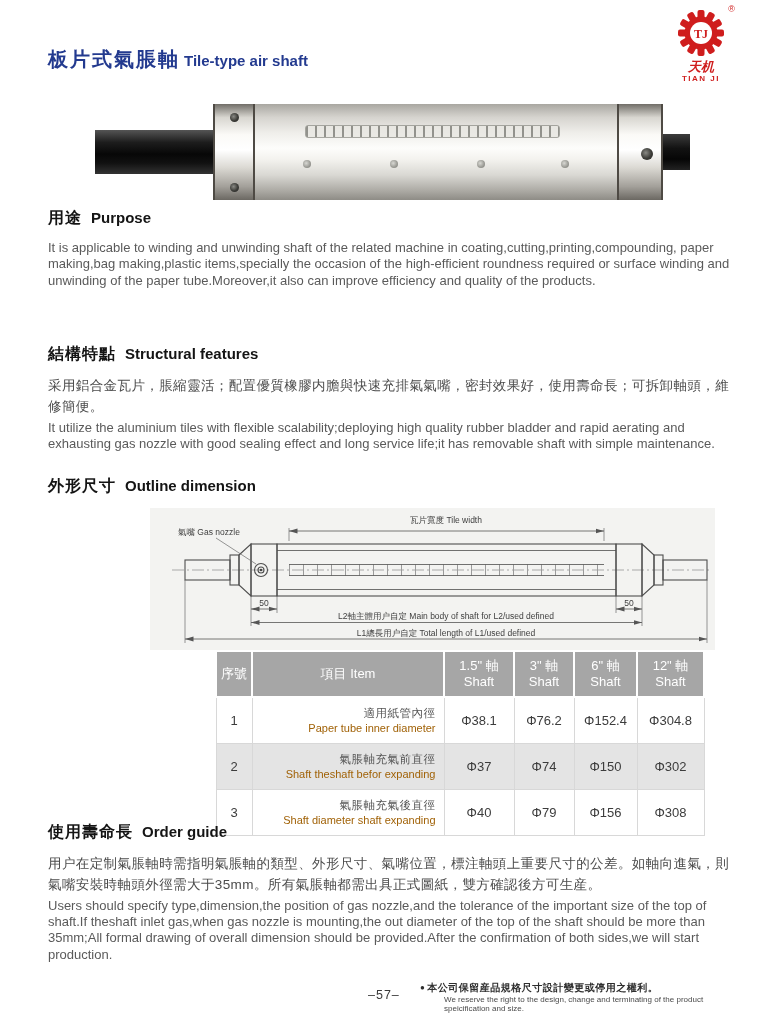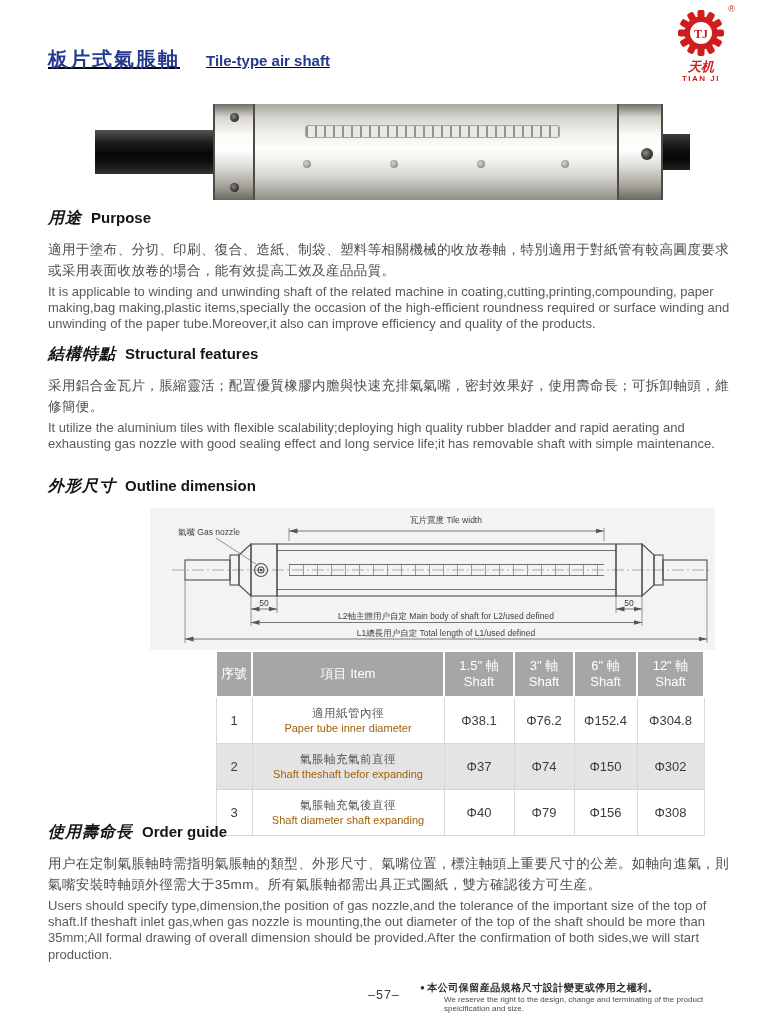--- a/index.html
+++ b/index.html
@@ -1,21 +1,21 @@
 <!DOCTYPE html>
 <html><head>
 <meta charset="utf-8">
 <style>
   * { margin:0; padding:0; box-sizing:border-box; }
   html,body { background:#ffffff; }
   body { font-family:"Liberation Sans", sans-serif; }
   .page { position:relative; width:765px; height:1024px; background:#ffffff; overflow:hidden; }
 
   
-  .page-title { position:absolute; left:48px; top:46px; display:flex; align-items:baseline; gap:26px;text-decoration:underline; }
+  .page-title { position:absolute; left:48px; top:46px; display:flex; align-items:baseline; gap:4px; }
   .title-zh { font-size:20px; font-weight:bold; color:#233a8f; letter-spacing:2px; }
   .title-en { font-size:15px; font-weight:bold; color:#233a8f; }
 
   .brand { position:absolute; right:18px; top:8px; width:92px; text-align:center; color:#cf1d1d; }
   .brand .gearwrap { position:relative; display:inline-block; }
   .brand .reg { position:absolute; right:-10px; top:-4px; font-size:9px; color:#cf1d1d; }
   .brand-zh { font-size:13px; font-weight:bold; font-family:"DejaVu Serif", serif; font-style:italic; line-height:1.1; }
   .brand-en { font-size:8px; font-weight:bold; letter-spacing:1.5px; }
 
   
@@ -41,21 +41,21 @@
 
   
   .sec { position:absolute; left:48px; width:692px; }
   .sec-purpose   { top:208px; }
   .sec-structure { top:344px; }
   .sec-outline   { top:476px; }
   .sec-params    { top:638px; }
   .sec-order     { top:822px; }
 
   .sec h2 { display:flex; align-items:baseline; gap:9px; margin-bottom:11px; }
-  .h-zh { font-size:16px; font-weight:bold; color:#141414; letter-spacing:1px;font-style:italic; }
+  .h-zh { font-size:16px; font-weight:bold; color:#141414; letter-spacing:1px; }
   .h-en { font-size:15px; font-weight:bold; color:#141414; }
 
   .p-zh { font-size:13.5px; color:#4c4c4c; line-height:1.55; letter-spacing:.4px; margin-bottom:2px; }
   .p-en { font-size:13px; color:#5a5a5a; line-height:1.25; }
 
   
   .drawing-box { margin-left:102px; margin-top:10px; width:565px; height:142px; background:#f3f3f1; }
   .dim-svg { width:565px; height:142px; display:block; }
   .dim-svg text { font-size:8.5px; fill:#3e3e3e; font-family:"Liberation Sans", sans-serif; }
   .ol   { fill:none; stroke:#4e4e4e; stroke-width:1.1; }
@@ -66,21 +66,21 @@
 
   
   .param-table { border-collapse:collapse; margin-left:167px; margin-top:12px; width:488px; table-layout:fixed; }
   .param-table th { background:#a6a6a6; color:#ffffff; font-weight:normal; font-size:13px;
                     border:2.5px solid #ffffff; height:46px; text-align:center; line-height:1.25; }
   .param-table td { border:1px solid #d8d8d8; height:46px; font-size:13px; color:#3c3c3c; text-align:center; background:#fff; }
   .param-table tr.alt td { background:#e4e4e4; }
   .c-no   { width:36px; }
   .c-item { width:192px; }
   .c-v1 { width:70px; } .c-v2 { width:60px; } .c-v3 { width:63px; } .c-v4 { width:67px; }
-  .param-table td.c-item { text-align:center; padding:4px 8px; }
+  .param-table td.c-item { text-align:right; padding:4px 8px; }
   .item-zh { font-size:11.5px; color:#555; letter-spacing:.5px; line-height:1.45; }
   .item-en { font-size:11px; color:#a16207; line-height:1.3; }
 
   
   .page-num { position:absolute; left:368px; top:988px; font-size:12.5px; color:#3a3a3a; letter-spacing:1px; }
   .foot-note { position:absolute; left:420px; top:982px; width:330px; }
   .note-zh { font-size:10px; color:#2e2e2e; font-weight:bold; letter-spacing:.5px; line-height:1.2; }
   .note-zh .bullet { font-size:8px; vertical-align:1px; margin-right:2px; }
   .note-en { font-size:8px; color:#4a4a4a; margin-left:24px; margin-top:1px; }
 </style>
@@ -140,21 +140,20 @@
       <div class="screw s3"></div>
     </div>
     <div class="cap"></div>
   </div>
 
   <section class="sec sec-purpose">
     <h2>
       <span class="h-zh">用途</span>
       <span class="h-en">Purpose</span>
     </h2>
-    <p class="p-zh">適用于塗布、分切、印刷、復合、造紙、制袋、塑料等相關機械的收放卷軸，特別適用于對紙管有較高圓度要求或采用表面收放卷的場合，能有效提高工效及産品品質。</p>
     <p class="p-en">It is applicable to winding and unwinding shaft of the related machine in coating,cutting,printing,compounding, paper making,bag making,plastic items,specially the occasion of the high-efficient roundness required or surface winding and unwinding of the paper tube.Moreover,it also can improve efficiency and quality of the products.</p>
   </section>
 
   <section class="sec sec-structure">
     <h2>
       <span class="h-zh">結構特點</span>
       <span class="h-en">Structural features</span>
     </h2>
     <p class="p-zh">采用鋁合金瓦片，脹縮靈活；配置優質橡膠内膽與快速充排氣氣嘴，密封效果好，使用壽命長；可拆卸軸頭，維修簡便。</p>
     <p class="p-en">It utilize the aluminium tiles with flexible scalability;deploying high quality rubber bladder and rapid aerating and exhausting gas nozzle with good sealing effect and long service life;it has removable shaft with simple maintenance.</p>

